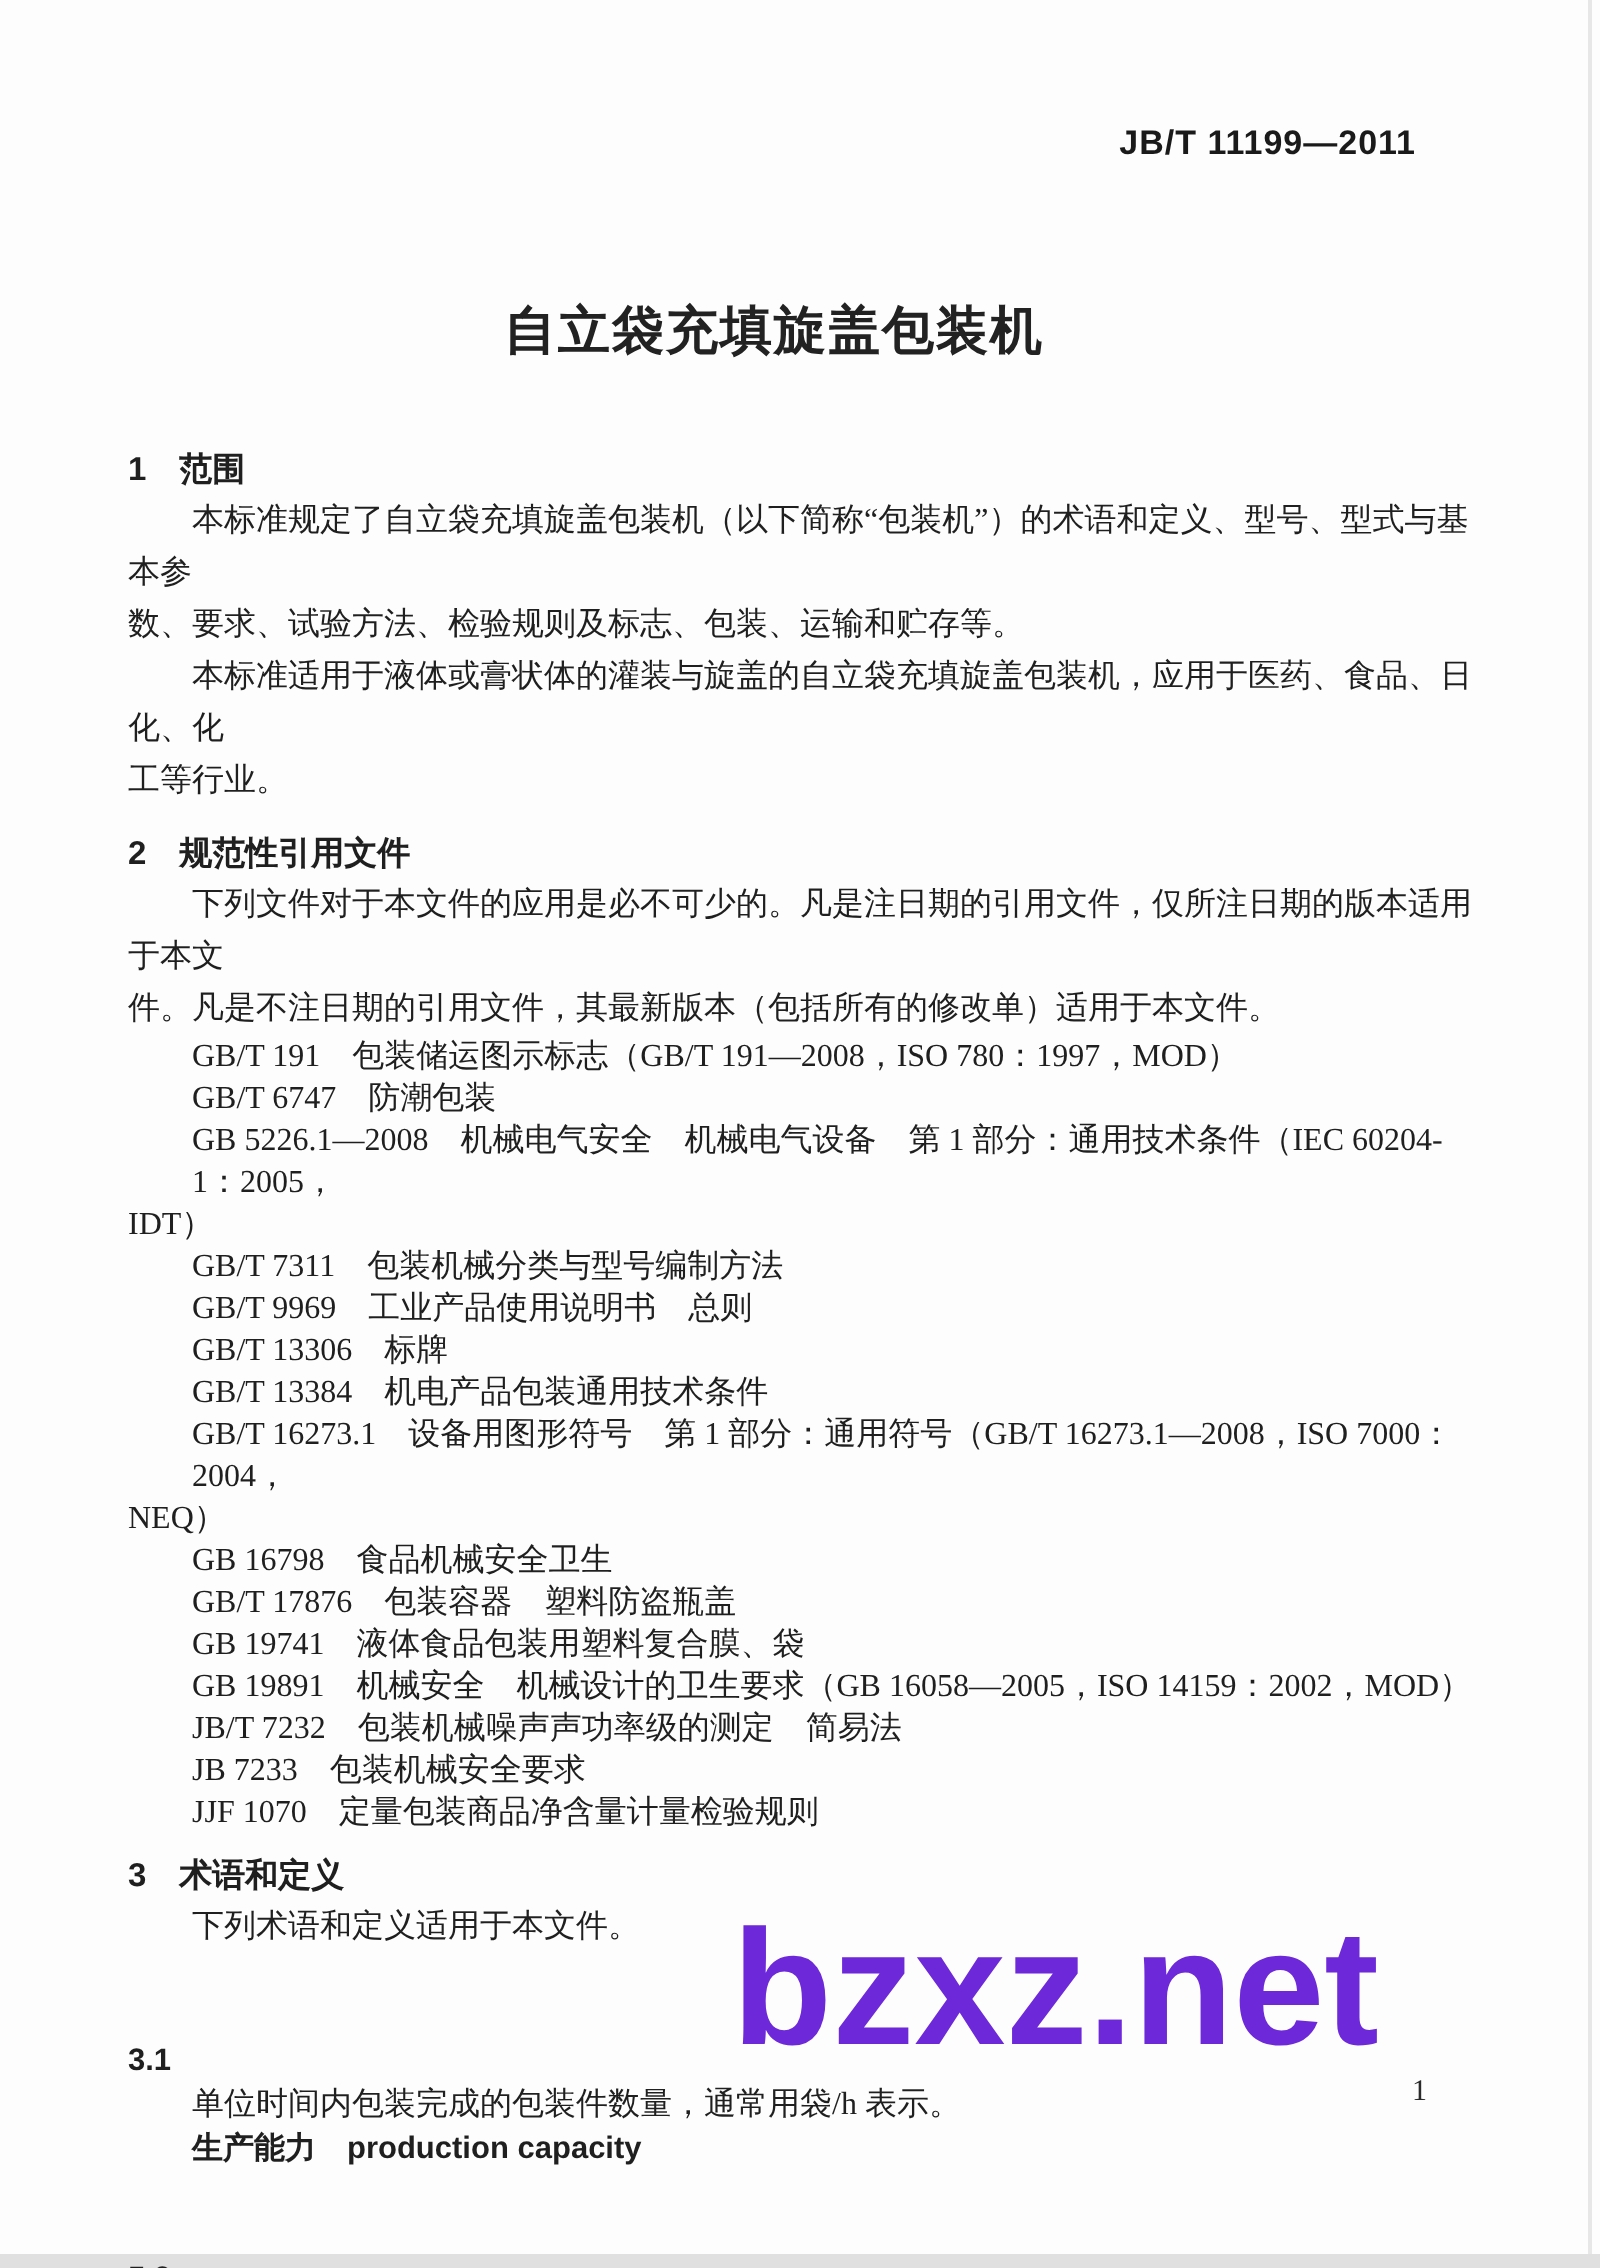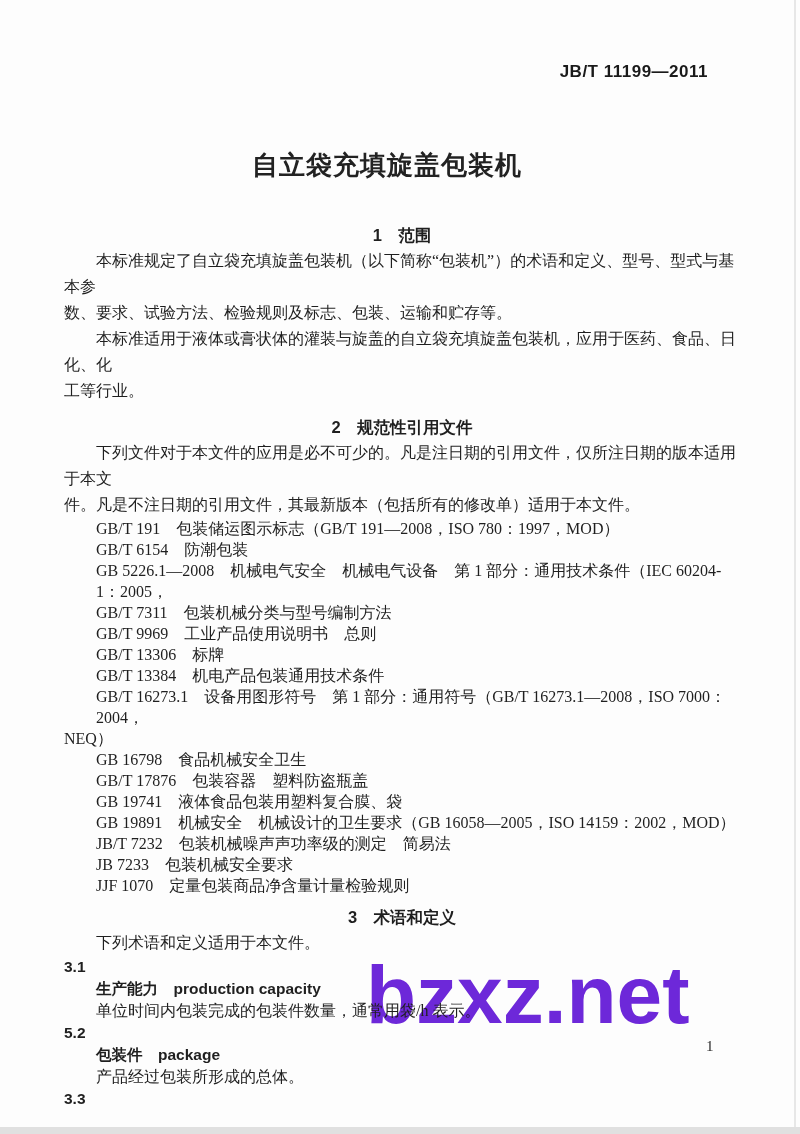--- a/index.html
+++ b/index.html
@@ -80,33 +80,33 @@
     z-index: 1;
     font-size: 16px;
   }
   .line { white-space: pre-wrap; }
   
   .h {
     font-family: "Liberation Sans", sans-serif;
     font-weight: bold;
     font-size: 16.5px;
     line-height: 26px;
-    text-align: center;
   }
   .pc + .h { margin-top: 10px; }   
   .ref + .h { margin-top: 8px; }   
   .pi { text-indent: 32px; line-height: 26px; }
   .pc { line-height: 26px; }
   .ref  { padding-left: 32px; line-height: 21px; }
   .refc { line-height: 21px; }
   .num {
     font-family: "Liberation Sans", sans-serif;
     font-weight: bold;
     font-size: 15.5px;
     line-height: 22px;
+    margin-top: 43px;
   }
   .term {
     font-family: "Liberation Sans", sans-serif;
     font-weight: bold;
     font-size: 15.5px;
     padding-left: 32px;
     line-height: 22px;
   }
   .def { padding-left: 32px; line-height: 22px; }
 </style>
@@ -120,40 +120,41 @@
   <div class="doc-body">
       <div class="line h">1　范围</div>
       <div class="line pi">本标准规定了自立袋充填旋盖包装机（以下简称“包装机”）的术语和定义、型号、型式与基本参</div>
       <div class="line pc">数、要求、试验方法、检验规则及标志、包装、运输和贮存等。</div>
       <div class="line pi">本标准适用于液体或膏状体的灌装与旋盖的自立袋充填旋盖包装机，应用于医药、食品、日化、化</div>
       <div class="line pc">工等行业。</div>
       <div class="line h">2　规范性引用文件</div>
       <div class="line pi">下列文件对于本文件的应用是必不可少的。凡是注日期的引用文件，仅所注日期的版本适用于本文</div>
       <div class="line pc">件。凡是不注日期的引用文件，其最新版本（包括所有的修改单）适用于本文件。</div>
       <div class="line ref">GB/T 191　包装储运图示标志（GB/T 191—2008，ISO 780：1997，MOD）</div>
-      <div class="line ref">GB/T 6154　防潮包装</div>
+      <div class="line ref">GB/T 6747　防潮包装</div>
       <div class="line ref">GB 5226.1—2008　机械电气安全　机械电气设备　第 1 部分：通用技术条件（IEC 60204-1：2005，</div>
+      <div class="line refc">IDT）</div>
       <div class="line ref">GB/T 7311　包装机械分类与型号编制方法</div>
       <div class="line ref">GB/T 9969　工业产品使用说明书　总则</div>
       <div class="line ref">GB/T 13306　标牌</div>
       <div class="line ref">GB/T 13384　机电产品包装通用技术条件</div>
       <div class="line ref">GB/T 16273.1　设备用图形符号　第 1 部分：通用符号（GB/T 16273.1—2008，ISO 7000：2004，</div>
       <div class="line refc">NEQ）</div>
       <div class="line ref">GB 16798　食品机械安全卫生</div>
       <div class="line ref">GB/T 17876　包装容器　塑料防盗瓶盖</div>
       <div class="line ref">GB 19741　液体食品包装用塑料复合膜、袋</div>
       <div class="line ref">GB 19891　机械安全　机械设计的卫生要求（GB 16058—2005，ISO 14159：2002，MOD）</div>
       <div class="line ref">JB/T 7232　包装机械噪声声功率级的测定　简易法</div>
       <div class="line ref">JB 7233　包装机械安全要求</div>
       <div class="line ref">JJF 1070　定量包装商品净含量计量检验规则</div>
       <div class="line h">3　术语和定义</div>
       <div class="line pi">下列术语和定义适用于本文件。</div>
       <div class="line num">3.1</div>
+      <div class="line def">单位时间内包装完成的包装件数量，通常用袋/h 表示。</div>
       <div class="line term">生产能力　production capacity</div>
-      <div class="line def">单位时间内包装完成的包装件数量，通常用袋/h 表示。</div>
       <div class="line num">5.2</div>
       <div class="line term">包装件　package</div>
       <div class="line def">产品经过包装所形成的总体。</div>
       <div class="line num">3.3</div>
     </div>
   <div class="page-number">1</div>
   <div class="edge-right"></div>
   <div class="edge-bottom"></div>
 </div>
 

